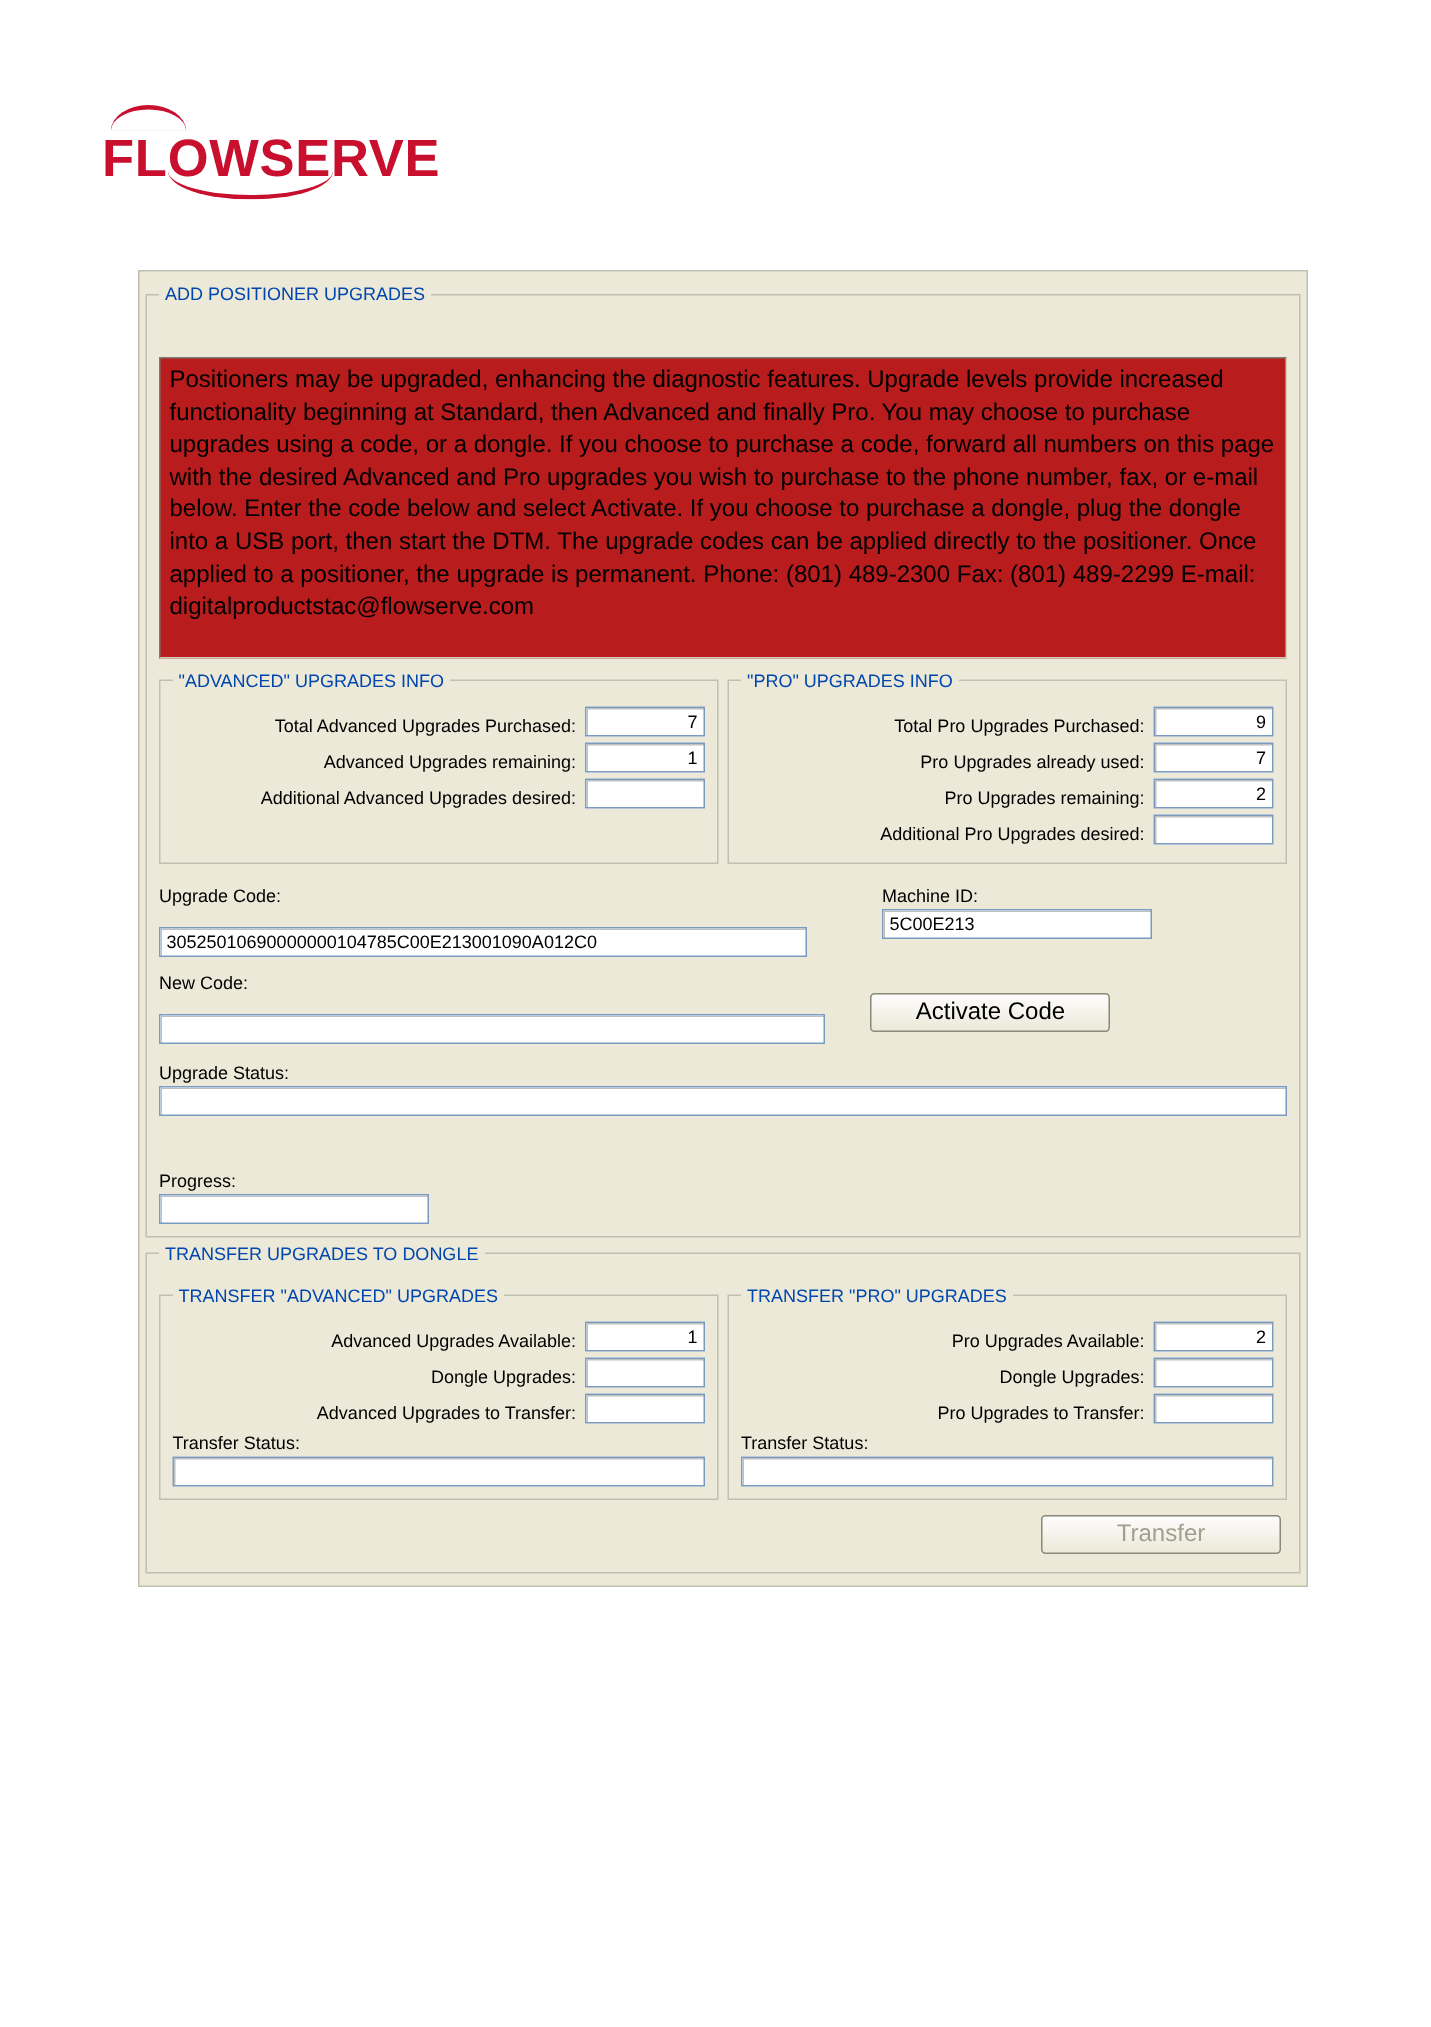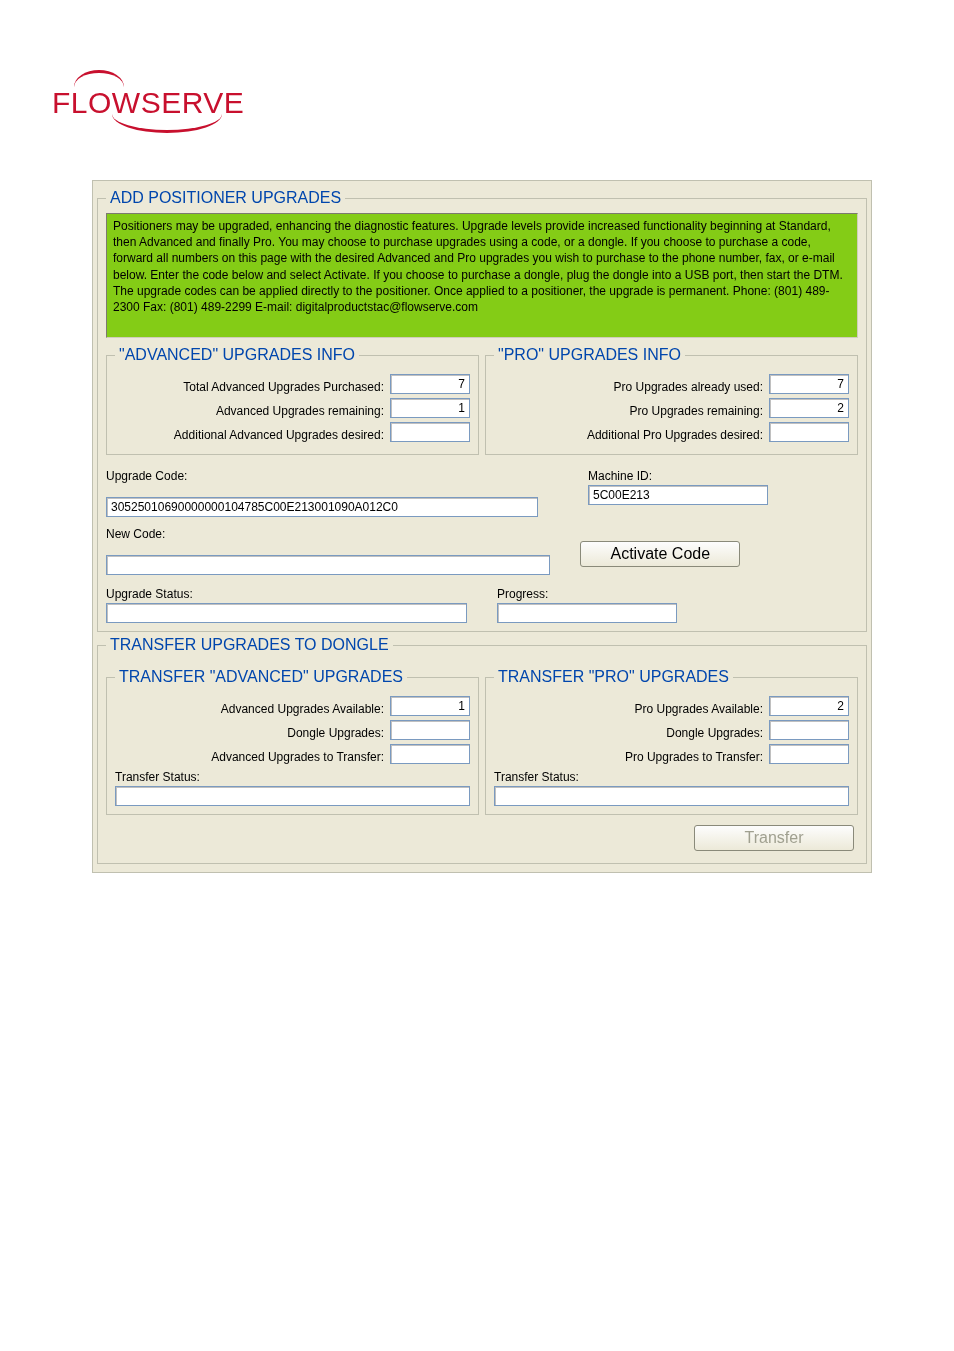--- a/index.html
+++ b/index.html
@@ -29,23 +29,23 @@
     height: 14px;
     border: 3px solid #c8102e;
     border-bottom: none;
     border-left: none;
     border-right: none;
     border-radius: 50% 50% 0 0 / 100% 100% 0 0;
   }
   .logo-text {
     position: absolute;
     top: 16px;
-    left: 0;
-    font-size: 30px;
-    font-weight: 400;
+    left: 16px;
+    font-size: 35px;
+    font-weight: 700;
     letter-spacing: 0.5px;
     color: #c8102e;
     font-family: Arial, sans-serif;
   }
   .logo-swoosh-bottom {
     position: absolute;
     top: 44px;
     left: 60px;
     width: 110px;
     height: 16px;
@@ -63,29 +63,30 @@
     padding: 4px;
   }
   fieldset {
     border: 1px solid #c0c0b0;
     margin: 4px 0;
     padding: 6px 8px 8px 8px;
   }
   legend {
     color: #0046ad;
     padding: 0 4px;
-    font-size: 16px;
+    font-size: 12px;
   }
   .desc {
-    background: #84cc16;
+    background: #b91c1c;
     border: 1px inset #d0cdbb;
     padding: 4px 6px 22px 6px;
-    font-size: 12px;
+    font-size: 16px;
     line-height: 1.35;
     color: #000;
+    margin-top: 29px;
   }
   .two-col {
     display: flex;
     gap: 6px;
     margin-top: 4px;
   }
   .two-col > fieldset {
     flex: 1;
   }
   .row {
@@ -161,20 +162,21 @@
     background: #fff;
     border: 1px solid #7a9ac0;
     box-shadow: inset 1px 1px 0 #c0c0c0;
     box-sizing: border-box;
     margin-top: 2px;
   }
   .status-row {
     display: flex;
     gap: 30px;
     margin-top: 6px;
+    flex-direction: column;
   }
   .status-col {
     flex: 1;
   }
   .machine-id-box {
     width: 180px;
     margin-top: 2px;
   }
   .activate-row {
     margin-top: 20px;
@@ -213,20 +215,24 @@
           <div class="row">
             <div class="label">Additional Advanced Upgrades desired:</div>
             <div class="value-box"></div>
           </div>
         </fieldset>
 
         <fieldset>
           <legend>"PRO" UPGRADES INFO</legend>
 
           <div class="row">
+            <div class="label">Total Pro Upgrades Purchased:</div>
+            <div class="value-box">9</div>
+          </div>
+          <div class="row">
             <div class="label">Pro Upgrades already used:</div>
             <div class="value-box">7</div>
           </div>
           <div class="row">
             <div class="label">Pro Upgrades remaining:</div>
             <div class="value-box">2</div>
           </div>
           <div class="row">
             <div class="label">Additional Pro Upgrades desired:</div>
             <div class="value-box"></div>

